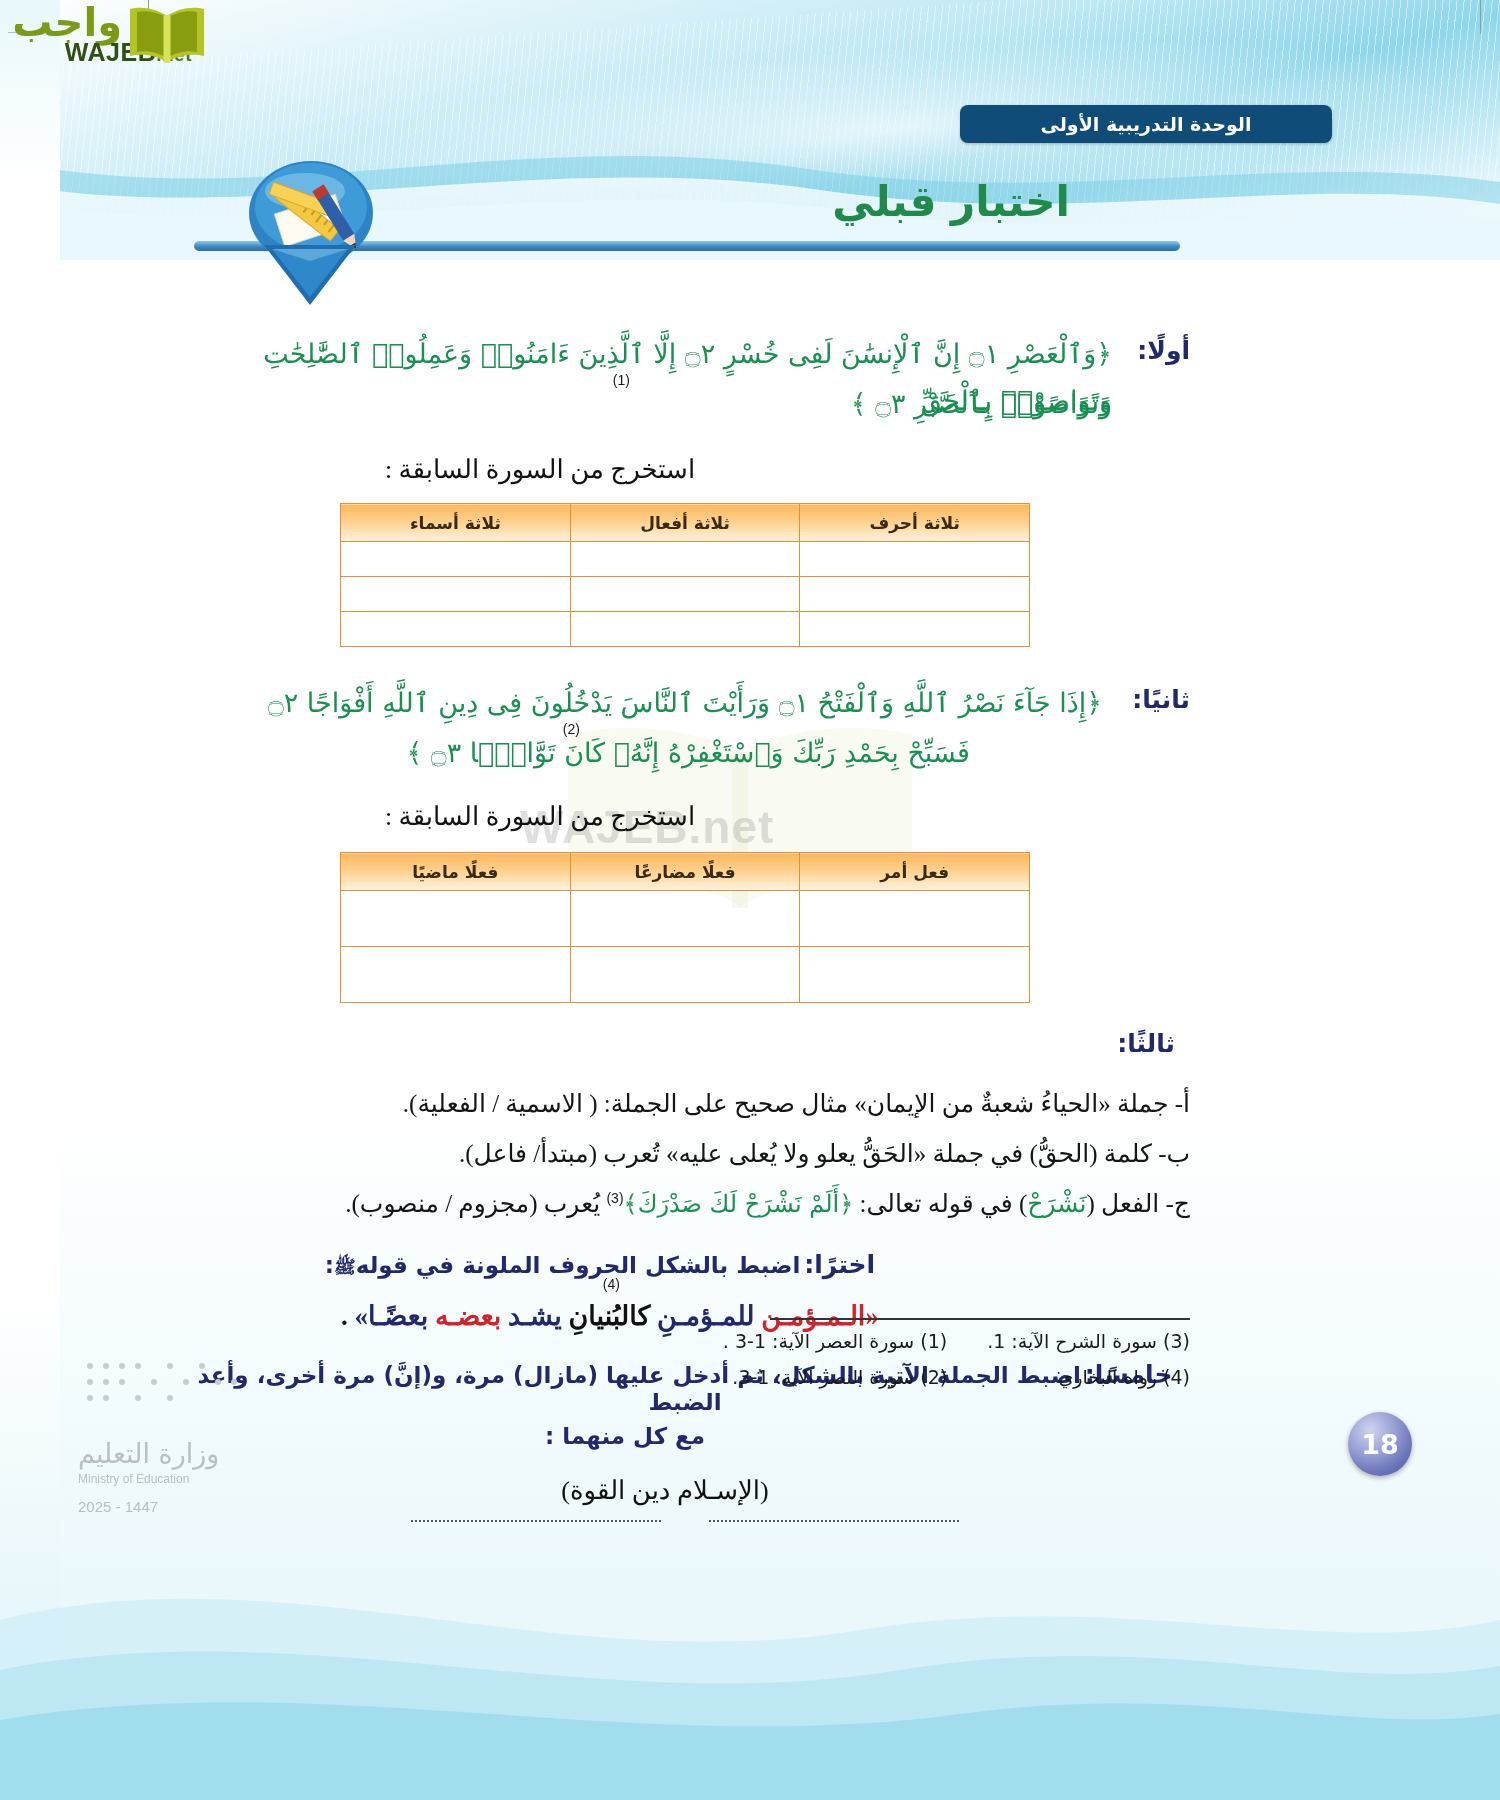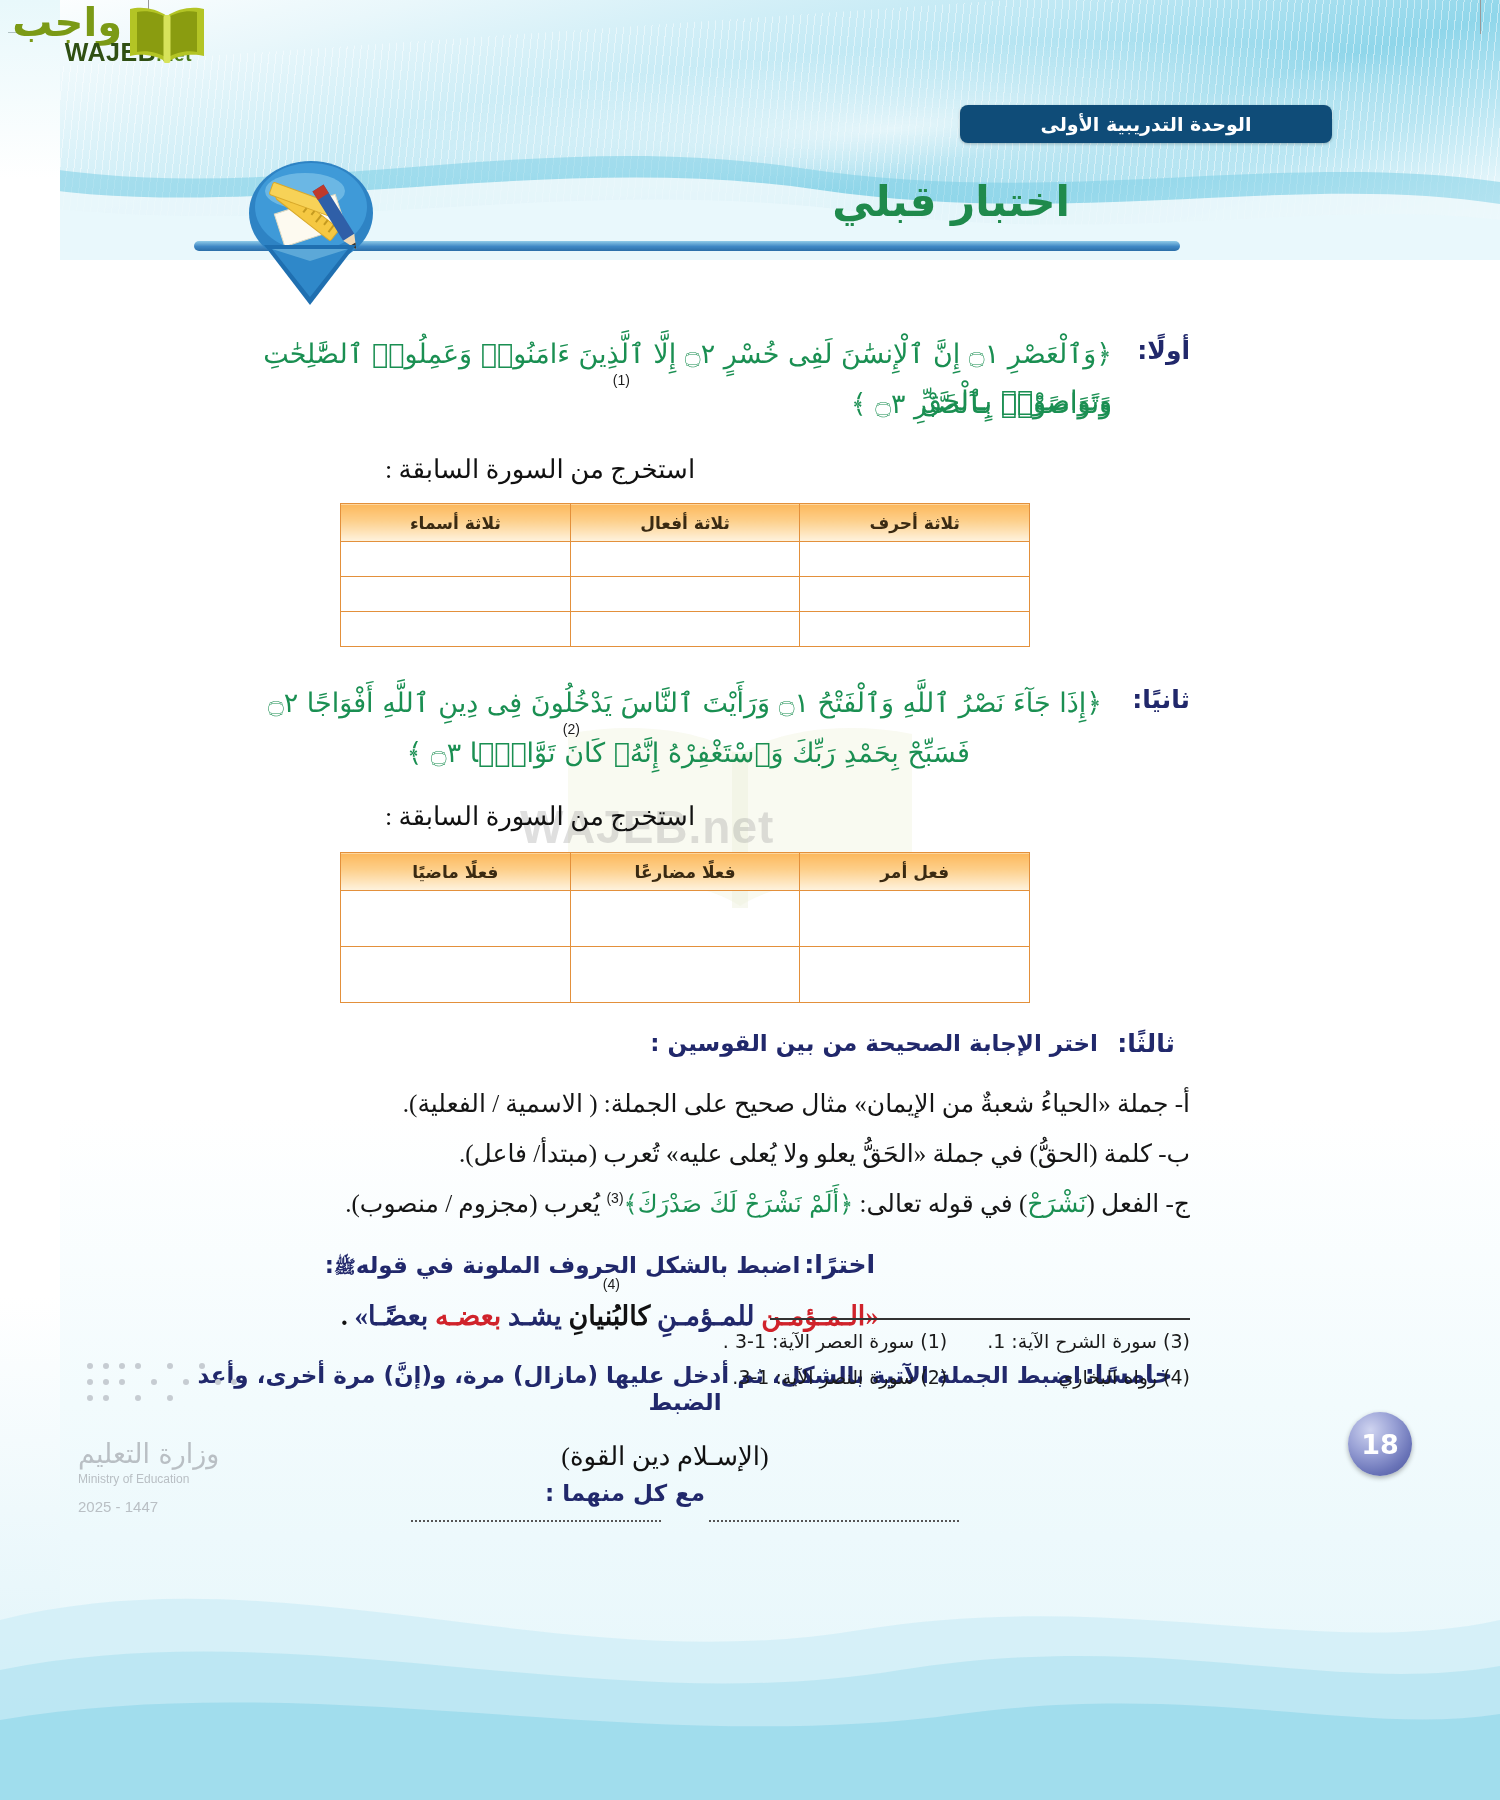--- a/index.html
+++ b/index.html
@@ -366,21 +366,20 @@
         <tr>
           <td></td>
           <td></td>
           <td></td>
         </tr>
       </tbody>
     </table>
 
     <div style="position:relative;margin-top:26px;height:34px;">
       <span class="lbl" style="position:absolute;right:15px;top:0;">ثالثًا:</span>
-      <span class="instr" style="position:absolute;right:92px;top:1px;">اختر الإجابة الصحيحة من بين القوسين :</span>
     </div>
 
     <div class="mcq" style="margin-top:24px;">
       <span>أ-</span>
       <span>جملة «الحياءُ شعبةٌ من الإيمان» مثال صحيح على الجملة: ( الاسمية / الفعلية).</span>
     </div>
 
     <div class="mcq" style="margin-top:16px;">
       <span>ب-</span>
       <span>كلمة (الحقُّ) في جملة «الحَقُّ يعلو ولا يُعلى عليه» تُعرب (مبتدأ/ فاعل).</span>
@@ -407,25 +406,25 @@
       <span class="c-red">بعضـه</span>
       <span class="c-blue">بعضًـا»</span>
       <span class="c-dark">.</span>
     </div>
 
     <div style="position:relative;margin-top:28px;">
       <div style="text-align:center;">
         <span class="lbl">خامسًا:</span>
         <span class="instr">اضبط الجملة الآتية بالشكل، ثم أدخل عليها (مازال) مرة، و(إنَّ) مرة أخرى، وأعد الضبط</span>
       </div>
+      <div style="text-align:center;margin-top:8px;padding-right:120px;">
+        <span class="instr">مع كل منهما :</span>
+      </div>
       <div style="text-align:center;margin-top:26px;padding-right:40px;">
         <span class="instr-plain">(الإسـلام دين القوة)</span>
-      </div>
-      <div style="text-align:center;margin-top:8px;padding-right:120px;">
-        <span class="instr">مع كل منهما :</span>
       </div>
       <div style="text-align:center;margin-top:4px;">
         <span class="blankline" style="width:250px;"></span>
         <span style="display:inline-block;width:40px;"></span>
         <span class="blankline" style="width:250px;"></span>
       </div>
     </div>
   </div>
 
   <div class="footnotes">

